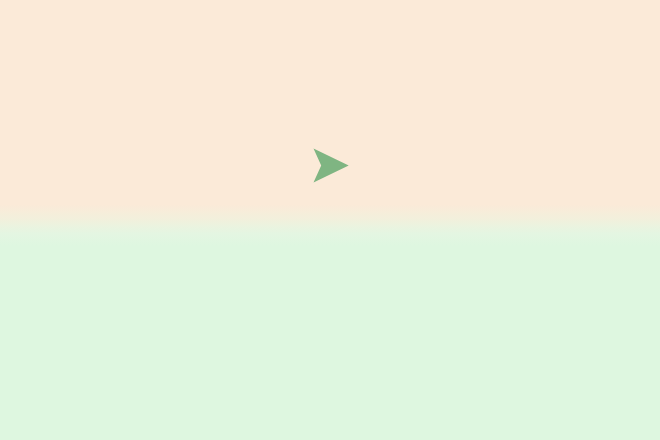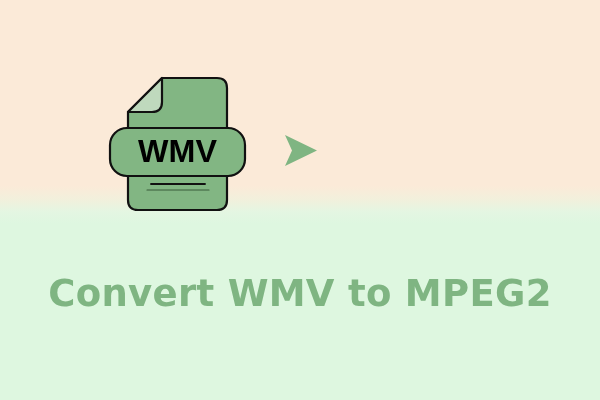--- a/index.html
+++ b/index.html
@@ -89,47 +89,20 @@
     letter-spacing: 0.3px;
     font-family: "DejaVu Sans", "Liberation Sans", sans-serif;
     white-space: nowrap;
   }
 </style>
 </head>
 <body>
 
 <div id="canvas">
 
-  <div class="file-group" id="wmv-group">
-    <svg class="file-svg" width="145" height="150" viewBox="0 0 145 150">
-
-      <path d="M 57 8
-               L 112 8
-               Q 122 8 122 18
-               L 122 130
-               Q 122 140 112 140
-               L 33 140
-               Q 23 140 23 130
-               L 23 42
-               L 57 8 Z" fill="#82B683" stroke="#111111" stroke-width="2.2" stroke-linejoin="round"></path>
-
-      <path d="M 57 8
-               L 57 32
-               Q 57 42 47 42
-               L 23 42
-               Z" fill="#BFD9BD" stroke="#111111" stroke-width="2.2" stroke-linejoin="round"></path>
-
-      <line x1="46" y1="114" x2="100" y2="114" stroke="#111111" stroke-width="1.9" stroke-linecap="round"></line>
-      <line x1="42" y1="120" x2="104" y2="120" stroke="#2D4A2E" stroke-width="1.1" stroke-linecap="round" opacity="0.85"></line>
-
-      <rect x="5" y="58" width="135" height="48" rx="17" ry="17" fill="#82B683" stroke="#111111" stroke-width="2.2"></rect>
-    </svg>
-    <div class="badge-text" id="wmv-badge-text">WMV</div>
-  </div>
 
   <svg id="arrow" viewBox="0 0 36 36">
     <path d="M 2 2 L 34 17.5 L 2 33 L 9 17.5 Z" fill="#7FB582"></path>
   </svg>
 
 
-  <div id="caption">Convert WMV to MPEG2</div>
 
 </div>
 
 </body></html>

